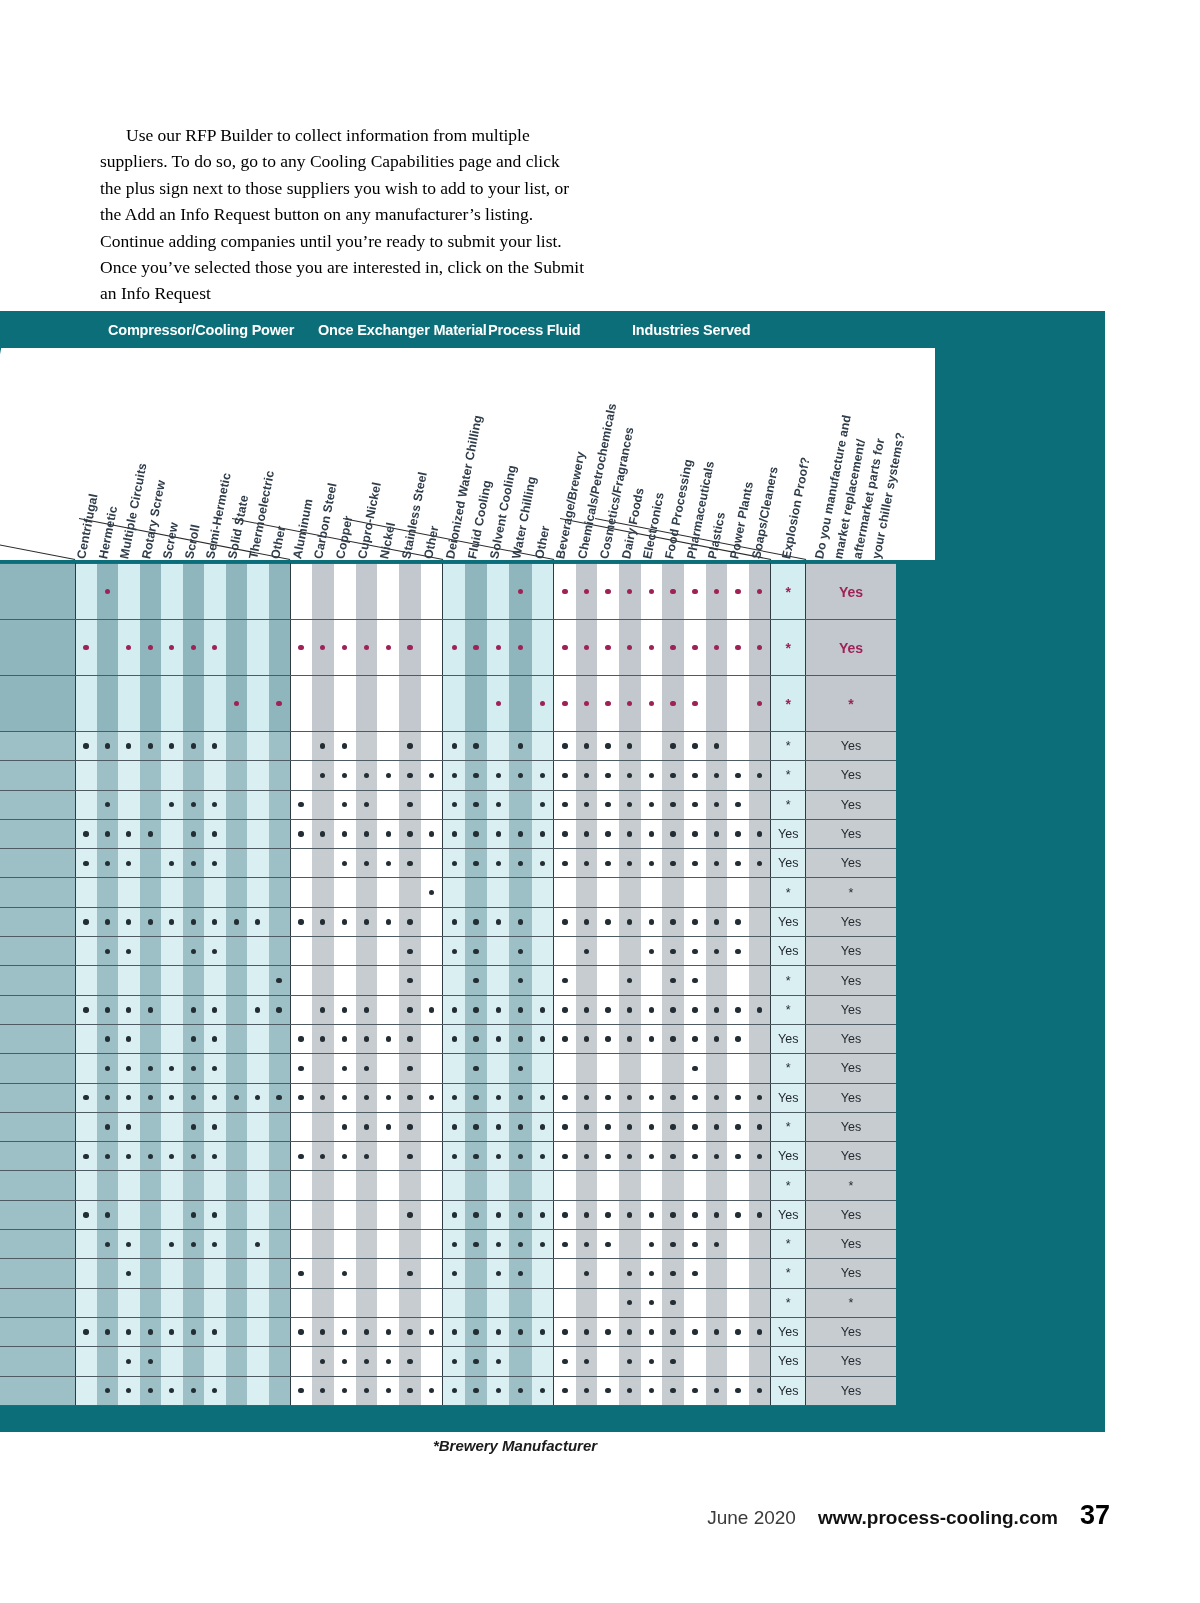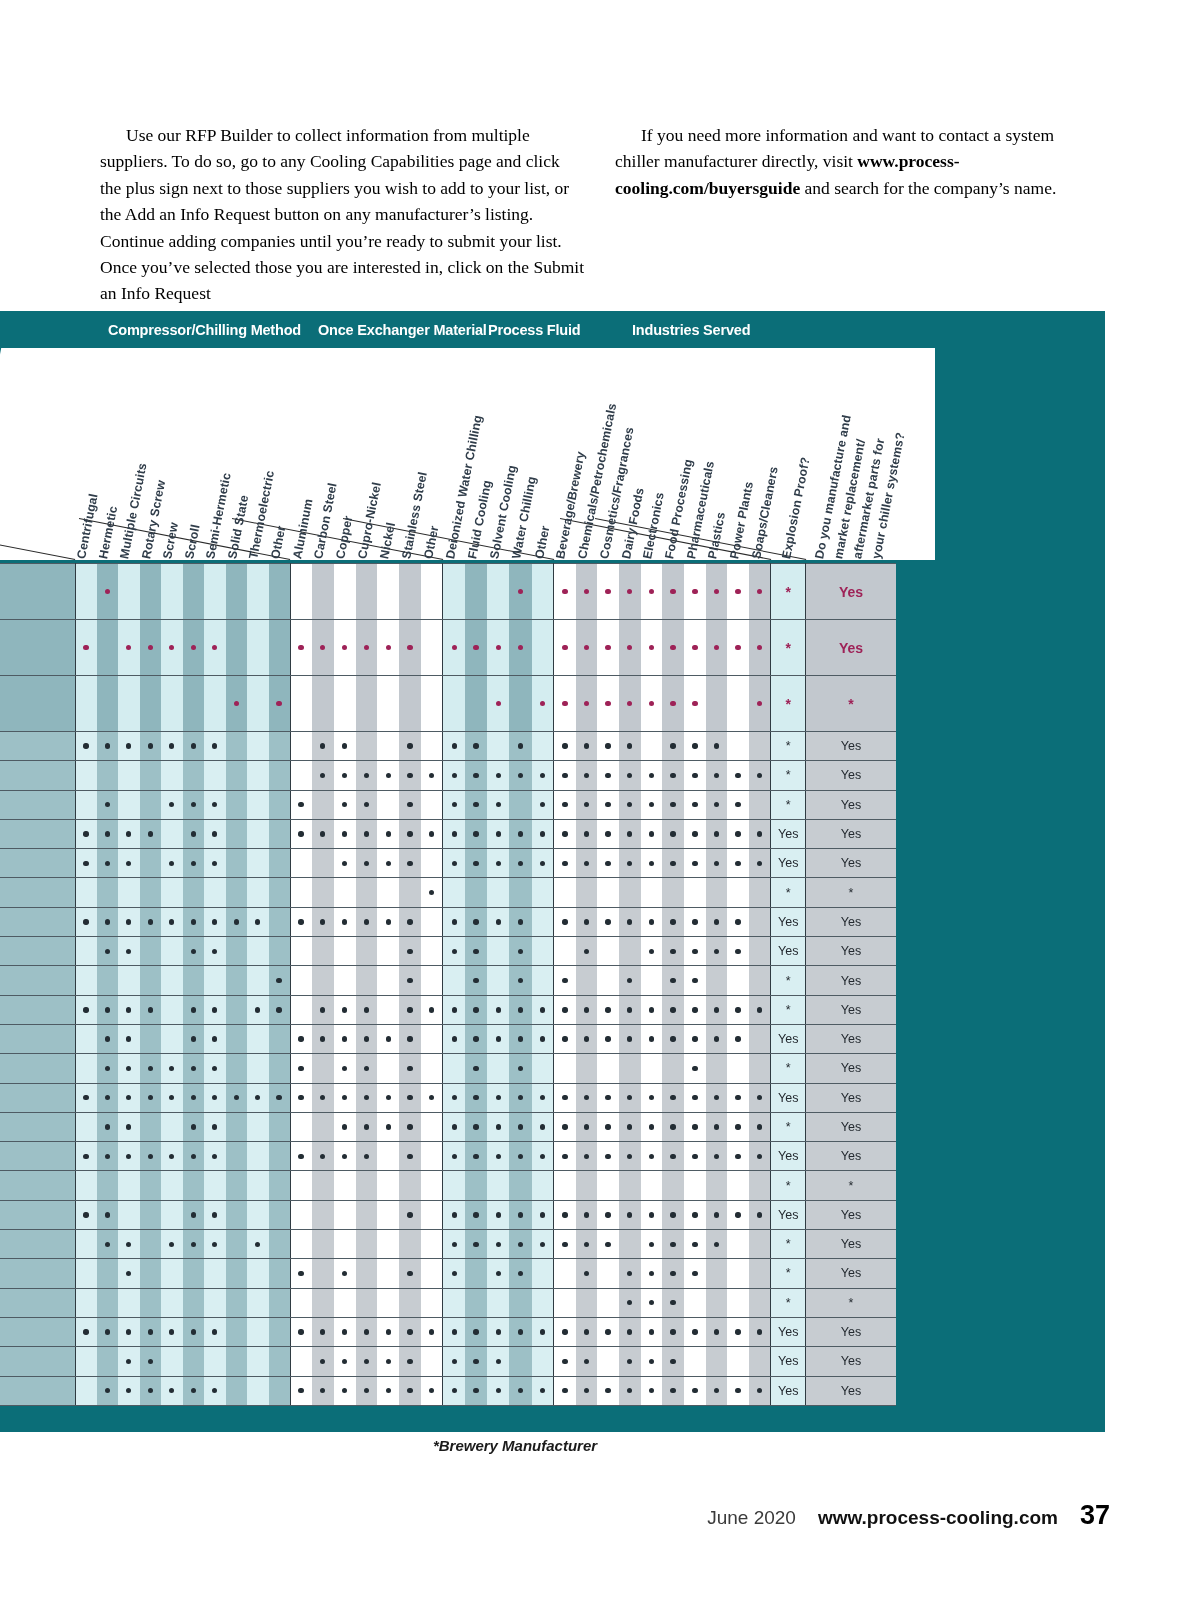--- a/index.html
+++ b/index.html
@@ -157,28 +157,27 @@
   #pagefoot .pg { font-size:27px; font-weight:bold; color:#000; }
 </style>
 </head>
 <body>
 
 <div id="intro">
   <div class="col">
     <p class="ind">Use our RFP Builder to collect information from multiple suppliers. To do so, go to any Cooling Capabilities page and click the plus sign next to those suppliers you wish to add to your list, or the Add an Info Request button on any manufacturer’s listing. Continue adding companies until you’re ready to submit your list. Once you’ve selected those you are interested in, click on the Submit an Info Request</p>
   </div>
   <div class="col">
-    <p class="ind"><span>If you need more information and want to contact a system chiller manufacturer directly, visit </span><b>www.process-cooling.com/buyersguide</b><span> and search for the company’s name.</span></p>
   </div>
 </div>
 
 <div id="panel"></div>
 
 <div id="group-bar">
-    <span class="gh" style="left: 108px;">Compressor/Chilling Method</span>
+    <span class="gh" style="left: 108px;">Compressor/Cooling Power</span>
     <span class="gh" style="left: 318px;">Once Exchanger Material</span>
     <span class="gh" style="left: 488px;">Process Fluid</span>
     <span class="gh" style="left: 632px;">Industries Served</span>
   </div>
 
 <div id="hdr-wrap">
   <div id="hdr-white"></div>
 </div>
 <div id="hdr-labels">
     <div class="sep" style="left: 75px;"></div>

